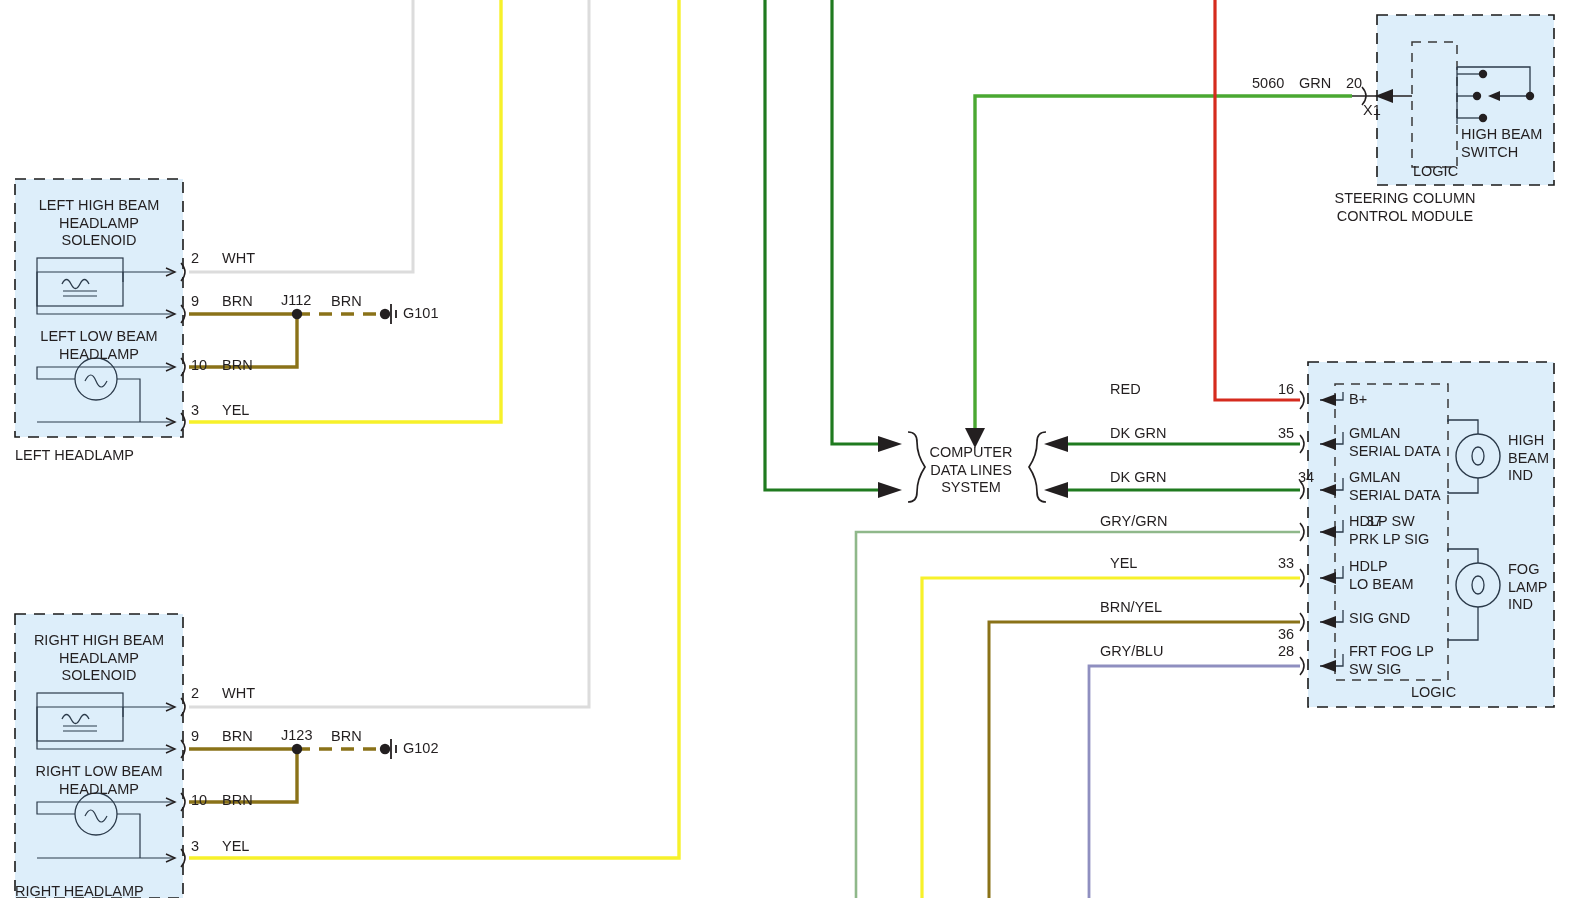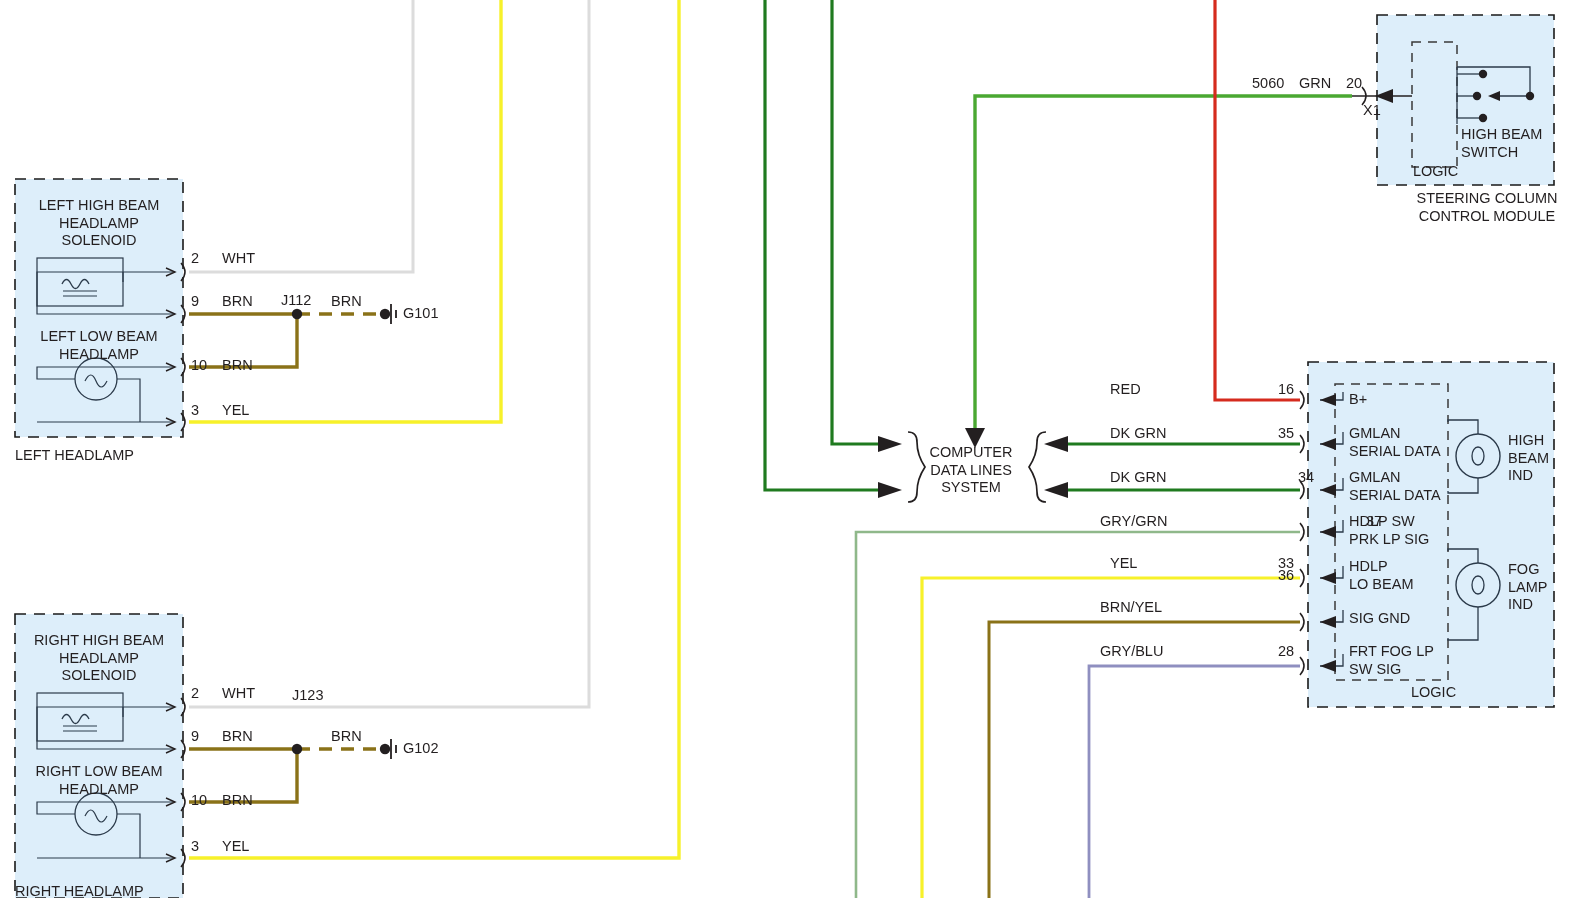--- a/index.html
+++ b/index.html
@@ -209,36 +209,36 @@
 <div class="lbl" style="left:15px;top:883px;">RIGHT HEADLAMP</div>
 
 <div class="lbl" style="left:191px;top:685px;">2</div>
 <div class="lbl" style="left:222px;top:685px;">WHT</div>
 <div class="lbl" style="left:191px;top:728px;">9</div>
 <div class="lbl" style="left:222px;top:728px;">BRN</div>
 <div class="lbl" style="left:191px;top:792px;">10</div>
 <div class="lbl" style="left:222px;top:792px;">BRN</div>
 <div class="lbl" style="left:191px;top:838px;">3</div>
 <div class="lbl" style="left:222px;top:838px;">YEL</div>
-<div class="lbl" style="left:281px;top:687px;margin-left:11px;">J123</div>
+<div class="lbl" style="left:281px;top:727px;">J123</div>
 <div class="lbl" style="left:331px;top:728px;">BRN</div>
 <div class="lbl" style="left:403px;top:740px;">G102</div>
 
 <div class="lbl ctr" style="left:925px;top:444px;width:92px;">COMPUTER
 DATA LINES
 SYSTEM</div>
 
 <div class="lbl" style="left:1252px;top:75px;">5060</div>
 <div class="lbl" style="left:1299px;top:75px;">GRN</div>
 <div class="lbl" style="left:1346px;top:75px;">20</div>
 <div class="lbl u" style="left:1341px;top:102px;">X1</div>
 <div class="lbl" style="left:1461px;top:126px;">HIGH BEAM
 SWITCH</div>
 <div class="lbl" style="left:1413px;top:163px;">LOGIC</div>
-<div class="lbl ctr" style="left:1382px;top:190px;width:210px;">STEERING COLUMN
+<div class="lbl ctr" style="left:1300px;top:190px;width:210px;">STEERING COLUMN
 CONTROL MODULE</div>
 
 <div class="lbl rt" style="left:1110px;top:381px;width:180px;">RED</div>
 <div class="lbl" style="left:1278px;top:381px;">16</div>
 <div class="lbl" style="left:1349px;top:391px;">B+</div>
 
 <div class="lbl rt" style="left:1110px;top:425px;width:180px;">DK GRN</div>
 <div class="lbl" style="left:1278px;top:425px;">35</div>
 <div class="lbl" style="left:1349px;top:425px;">GMLAN
 SERIAL DATA</div>
@@ -252,21 +252,21 @@
 <div class="lbl" style="left:1334px;top:513px;padding-left:32px;">37</div>
 <div class="lbl" style="left:1349px;top:513px;">HDLP SW
 PRK LP SIG</div>
 
 <div class="lbl rt" style="left:1110px;top:555px;width:180px;">YEL</div>
 <div class="lbl" style="left:1278px;top:555px;">33</div>
 <div class="lbl" style="left:1349px;top:558px;">HDLP
 LO BEAM</div>
 
 <div class="lbl rt" style="left:1100px;top:599px;width:190px;">BRN/YEL</div>
-<div class="lbl" style="left:1278px;top:567px;text-align:right;">36</div>
+<div class="lbl" style="left:1278px;top:626px;text-align:right;">36</div>
 <div class="lbl" style="left:1349px;top:610px;">SIG GND</div>
 
 <div class="lbl rt" style="left:1100px;top:643px;width:190px;">GRY/BLU</div>
 <div class="lbl" style="left:1278px;top:643px;">28</div>
 <div class="lbl" style="left:1349px;top:643px;">FRT FOG LP
 SW SIG</div>
 
 <div class="lbl" style="left:1508px;top:432px;">HIGH
 BEAM
 IND</div>

